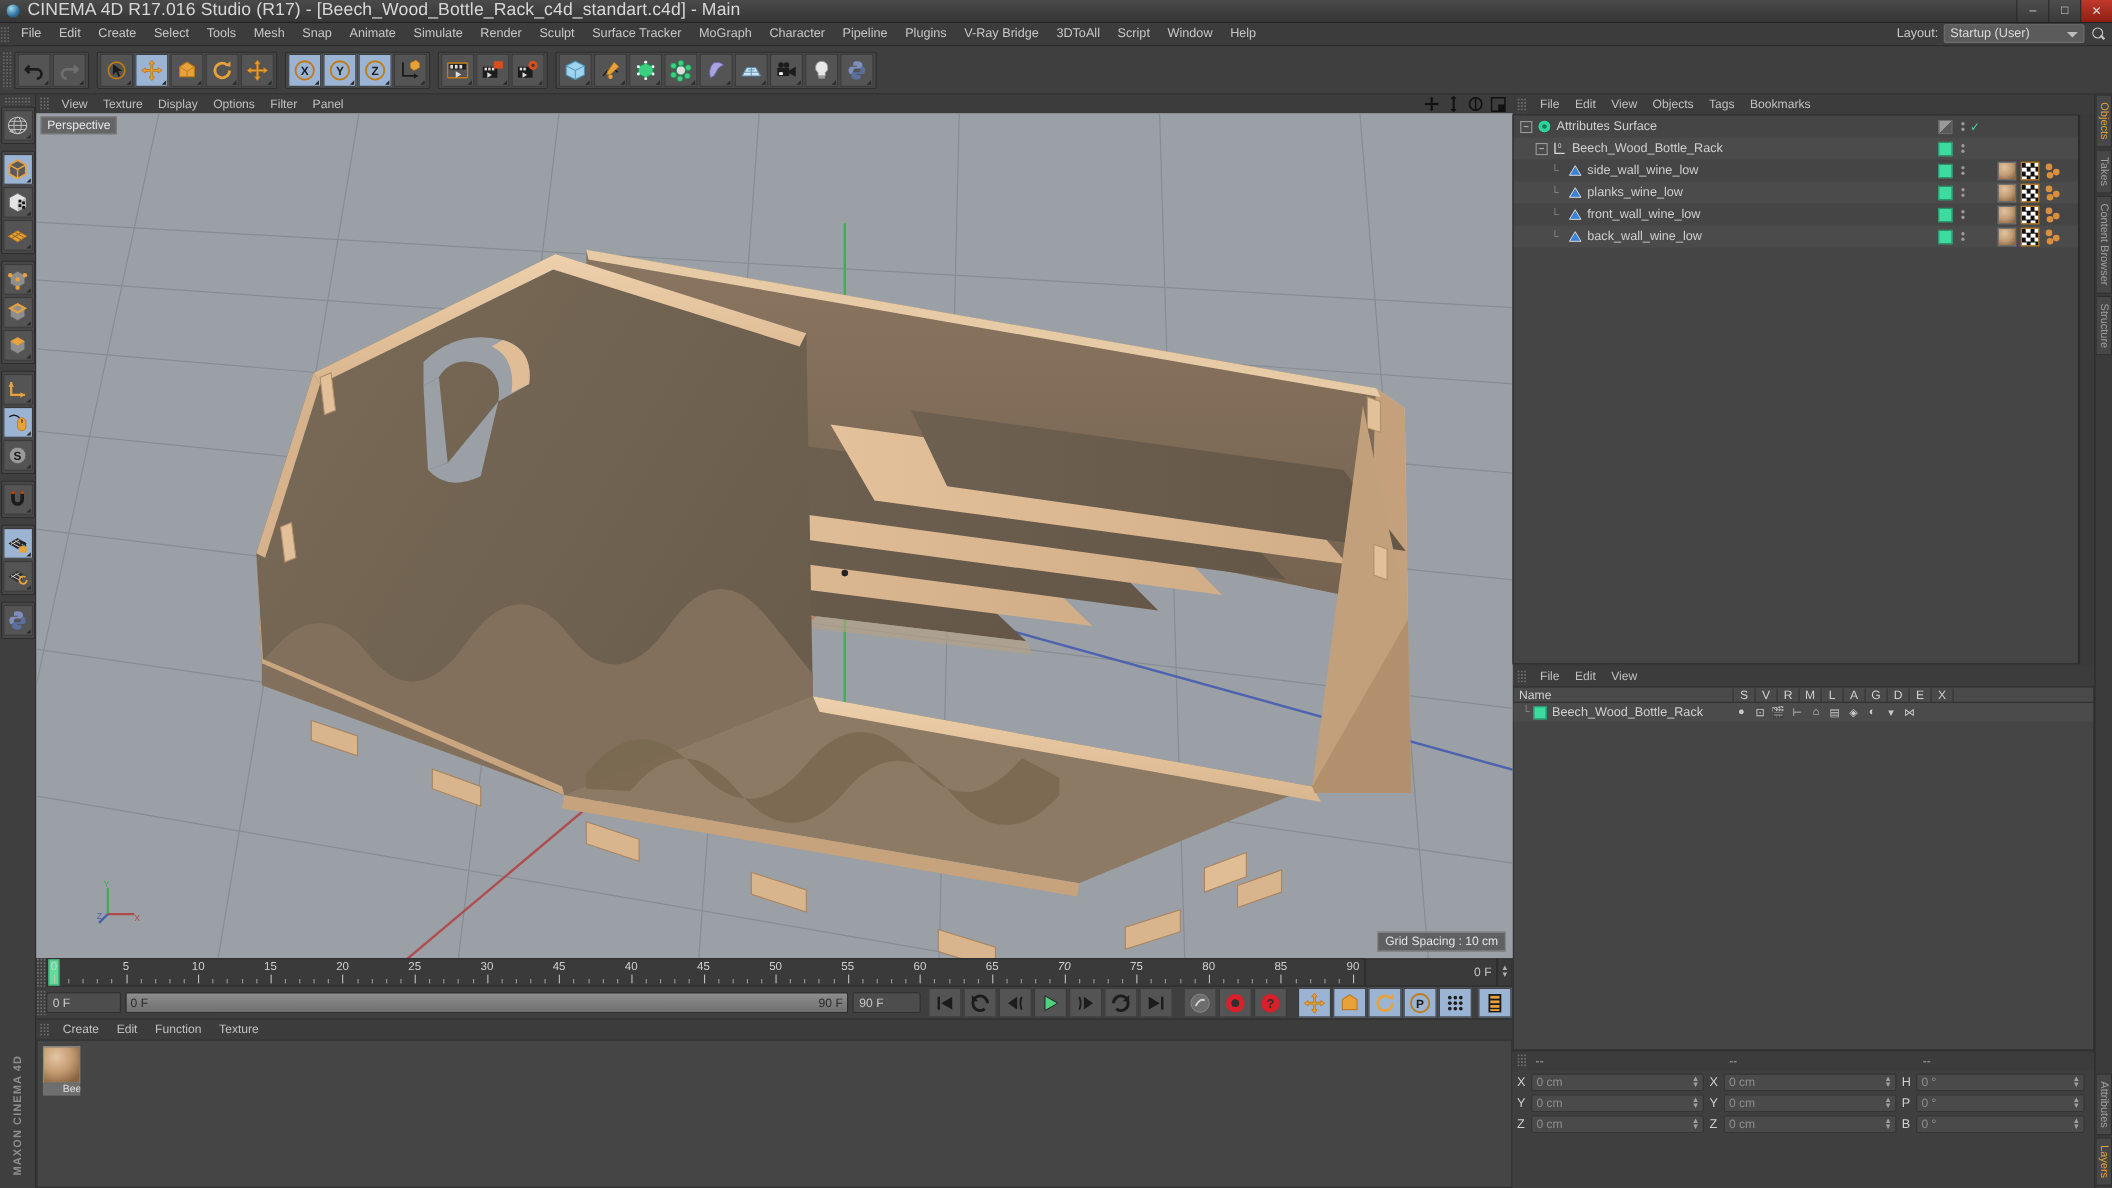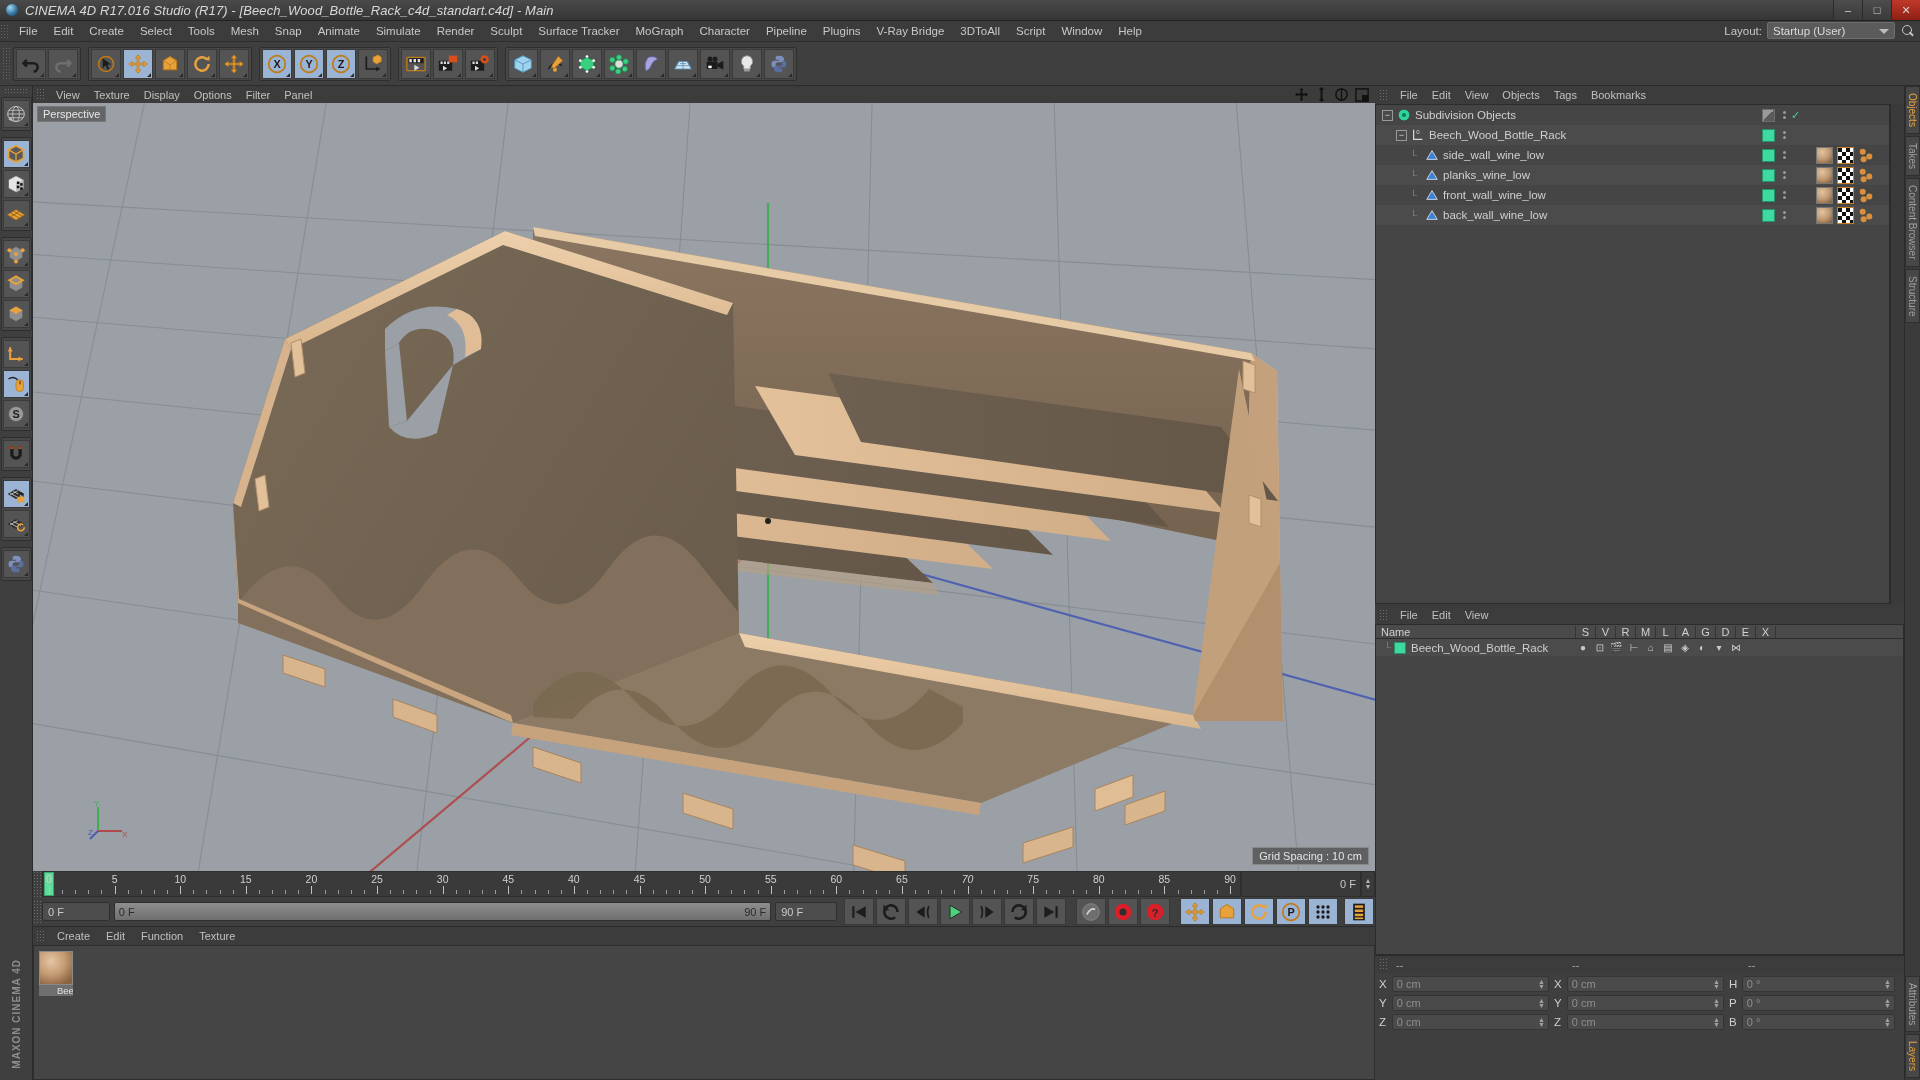--- a/index.html
+++ b/index.html
@@ -6,21 +6,21 @@
   html,body { width:1920px; height:1080px; overflow:hidden; background:#3b3b3b;
     font-family:"Liberation Sans", sans-serif; -webkit-font-smoothing:antialiased; }
 
   
   #titlebar { height:21px; width:100%;
     background:linear-gradient(#4a4a4a,#353535);
     display:flex; align-items:center; border-bottom:1px solid #222; position:relative; }
   #titlebar .tb-logo { width:16px; height:14px; margin:0 5px 0 4px; position:relative; }
   #titlebar .tb-logo:before { content:""; position:absolute; left:2px; top:1px; width:12px; height:12px;
     border-radius:50%; background:radial-gradient(circle at 35% 30%, #9fd8ef, #2e6f99 60%, #17425e); }
-  #titlebar .tb-title { font-size:13px; color:#d8d8d8; letter-spacing:.1px;font-style:italic; }
+  #titlebar .tb-title { font-size:16px; color:#d8d8d8; letter-spacing:.1px; }
   #win-btns { position:absolute; right:0; top:0; display:flex; height:21px; }
   #win-btns div { width:29px; height:20px; display:flex; align-items:center; justify-content:center;
      font-size:11px; color:#d5d5d5; background:linear-gradient(#4d4d4d,#3a3a3a); border-left:1px solid #2b2b2b;}
   #win-btns div.close { background:linear-gradient(#c0392b,#8e1f13); }
 
   
   #menubar { height:21px; background:#3c3c3c; display:flex; align-items:center;
      border-bottom:1px solid #2d2d2d; position:relative; }
   #menubar .mi { font-size:11.5px; color:#c8c8c8; padding:2px 8px; cursor:default; }
   #layoutbox { position:absolute; right:4px; top:1px; display:flex; align-items:center; gap:5px; }
@@ -1050,21 +1050,21 @@
           <div class="orow">
             <div style="width:6px"></div>
             <div class="expander">−</div>
             <div class="oicon">
               <svg width="14" height="14" viewBox="0 0 16 16">
                 <circle cx="8" cy="8" r="6" fill="#2fd49a" stroke="#14seed"></circle>
                 <circle cx="8" cy="8" r="6" fill="#2fd49a"></circle>
                 <circle cx="8" cy="8" r="2.4" fill="#0f7a57"></circle>
               </svg>
             </div>
-            <span class="oname">Subdivision Objects</span>
+            <span class="oname">Attributes Surface</span>
             <div class="otags">
               <div style="width:13px;height:13px;border:1px solid #6e6e6e;background:linear-gradient(135deg,#9a9a9a 50%,#5a5a5a 50%)"></div>
               <div class="dotcol">
                 <i></i>
                 <i></i>
               </div>
               <span style="color:#3ddba0;font-size:11px;margin-left:2px">✓</span>
             </div>
           </div>
           <div class="orow alt">

